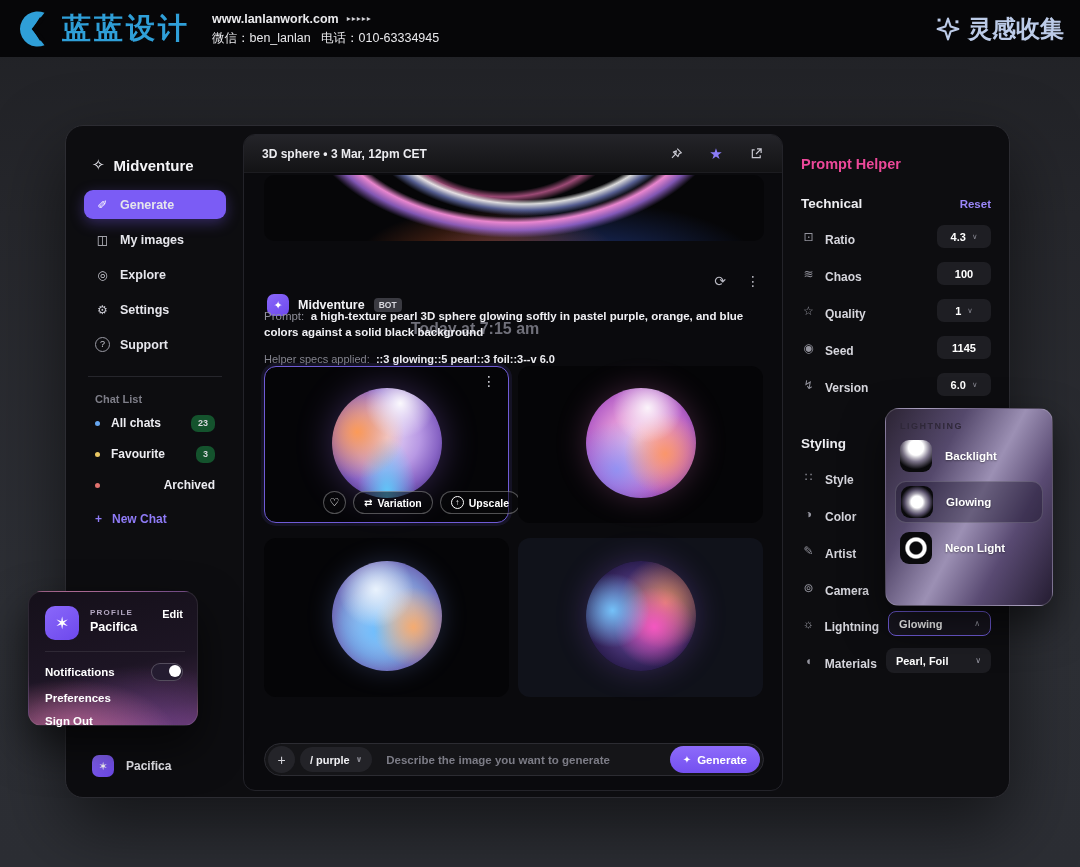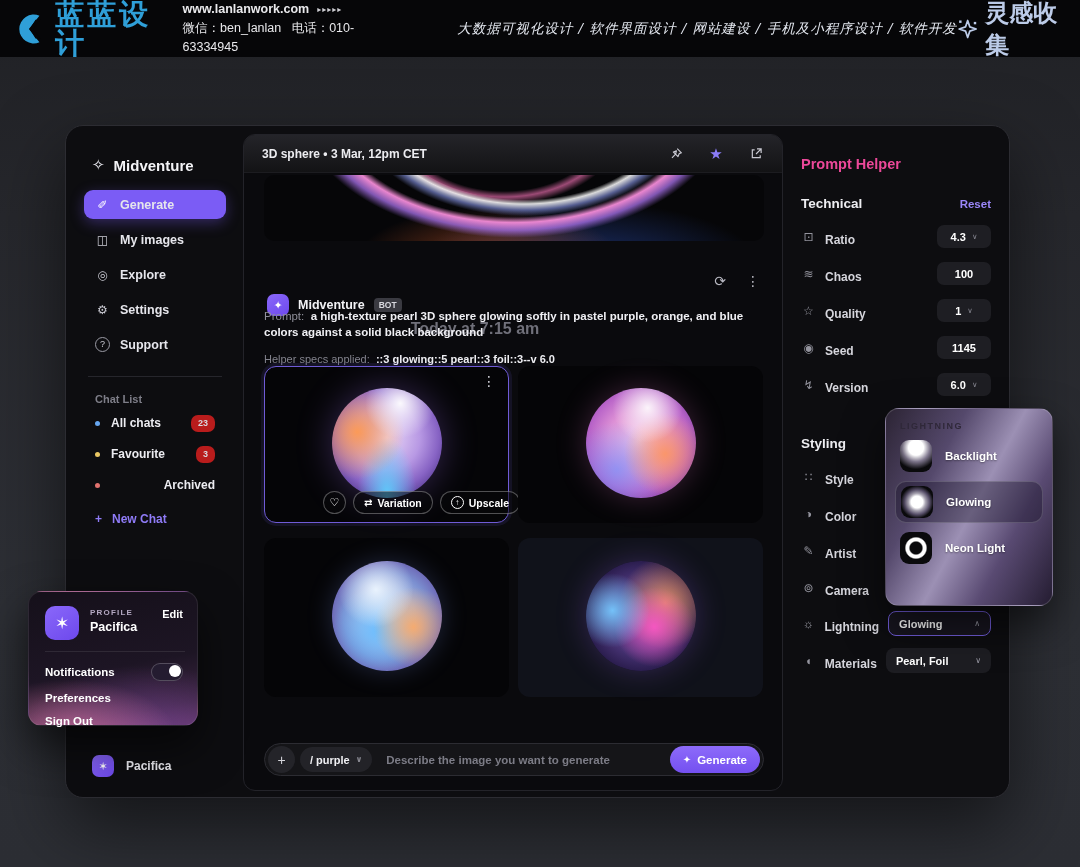--- a/index.html
+++ b/index.html
@@ -36,21 +36,21 @@
   .nav-item.active{background:#7b5cf5;box-shadow:0 4px 14px rgba(123,92,245,.35);}
   .nicon{width:15px;text-align:center;font-size:12px;color:#cbcbd4;font-weight:400;}
   .nav-item.active .nicon{color:#fff;}
   .nicon.circled{border:1px solid #9a9aa4;border-radius:50%;width:13px;height:13px;line-height:13px;font-size:9px;}
   .chat-block{position:absolute;left:18px;top:250px;width:142px;}
   .side-divider{border-top:1px solid #26262c;margin:0 4px;}
   .cl-title{margin:16px 0 4px 11px;font-size:11px;color:#7e7e88;font-weight:600;}
   .chat-item{height:26px;margin-top:5px;display:flex;align-items:center;gap:11px;padding:0 11px;
     color:#ececf1;font-size:12px;font-weight:700;cursor:pointer;justify-content:space-between;}
   .dot{width:5px;height:5px;border-radius:50%;flex:0 0 auto;}
-  .badge{margin-left:auto;background:#b91c1c;border-radius:7px;color:#d8d8de;font-size:9px;font-weight:700;
+  .badge{margin-left:auto;background:#14532d;border-radius:7px;color:#d8d8de;font-size:9px;font-weight:700;
     padding:4px 7px;line-height:1;}
   .badge:empty{display:none;}
   .new-chat{margin-top:9px;display:flex;align-items:center;gap:10px;padding:0 11px;color:#8f7bf7;
     font-size:12px;font-weight:700;cursor:pointer;height:24px;}
   .side-user{position:absolute;left:26px;bottom:20px;display:flex;align-items:center;gap:12px;cursor:pointer;}
   .avatar-sq{width:22px;height:22px;border-radius:7px;background:linear-gradient(145deg,#8a68fa,#6d48ec);
     color:#fff;display:flex;align-items:center;justify-content:center;font-size:11px;}
   .side-user-name{color:#ececf1;font-size:12px;font-weight:700;}
   
   .chat{position:absolute;left:177px;top:8px;width:540px;height:657px;background:#0a0a0d;
@@ -204,21 +204,20 @@
   <div class="sh-contact">
     <div class="url-line">
       <span>www.lanlanwork.com</span>
       <span class="sh-arrows">▸▸▸▸▸</span>
     </div>
     <div>
       <span>微信：ben_lanlan</span>&nbsp;&nbsp;
       <span>电话：010-63334945</span>
     </div>
   </div>
-  <div class="sh-nav">大数据可视化设计 / 软件界面设计 / 网站建设 / 手机及小程序设计 / 软件开发</div>
   <div class="sh-collect">
     <svg viewBox="0 0 30 30">
       <path d="M15 3 L18 12 L27 15 L18 18 L15 27 L12 18 L3 15 L12 12 Z" fill="none" stroke="#bccbe8" stroke-width="2.4" stroke-linejoin="round"></path>
       <rect x="3" y="3" width="3.4" height="3.4" fill="#bccbe8"></rect>
       <rect x="23.6" y="5" width="3.4" height="3.4" fill="#bccbe8"></rect>
     </svg>
     <span class="sh-collect-text">灵感收集</span>
   </div>
 </header>
 

